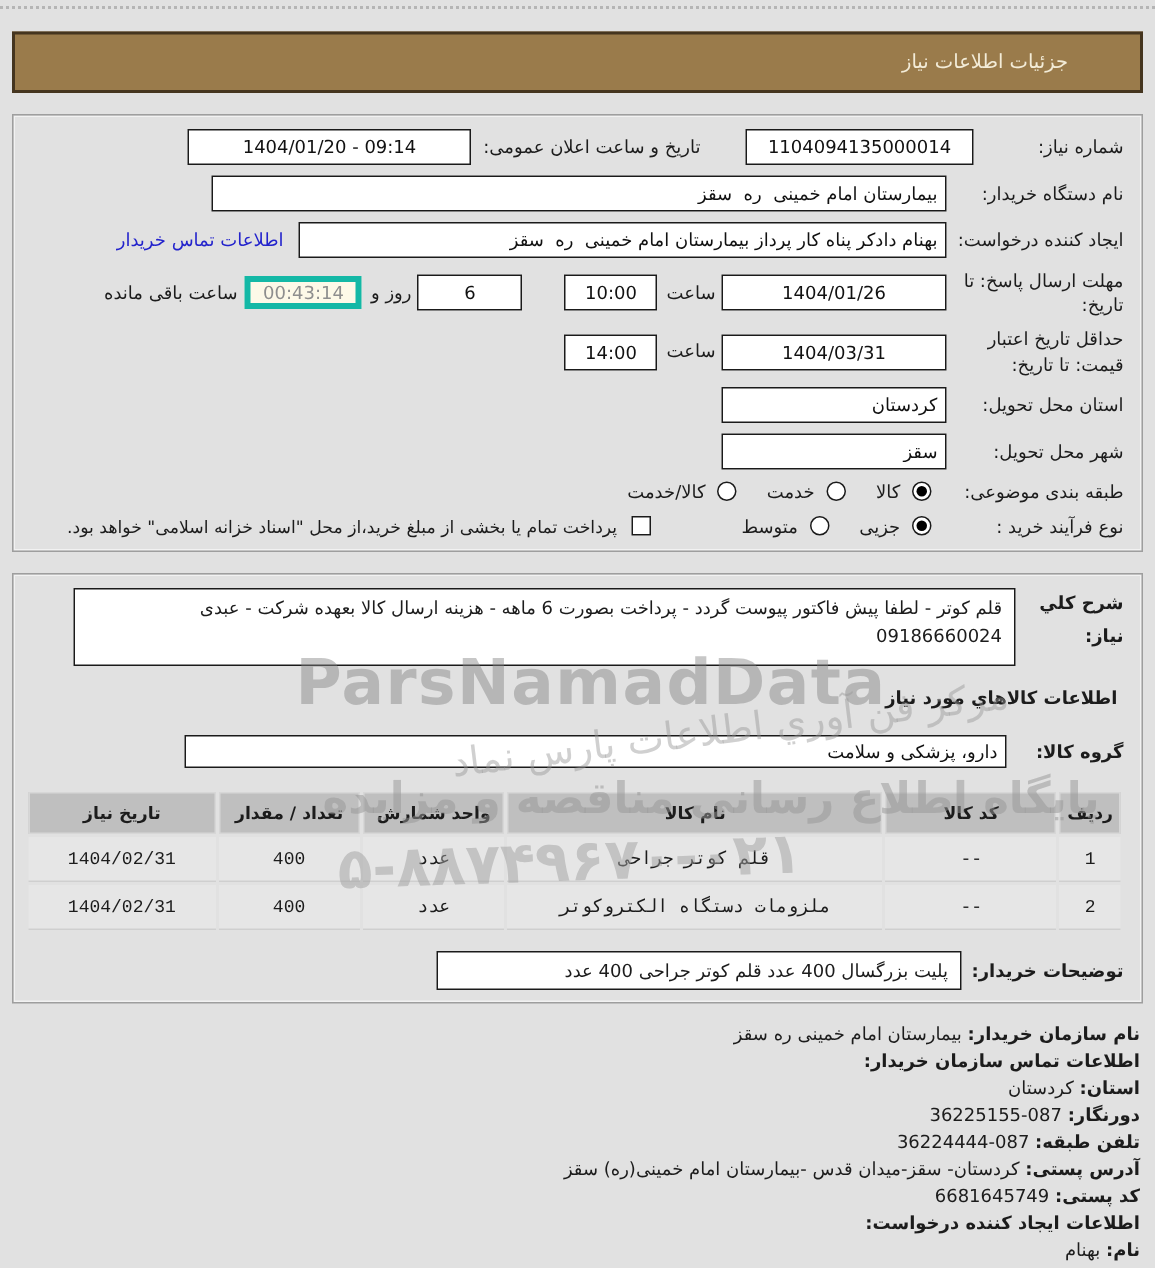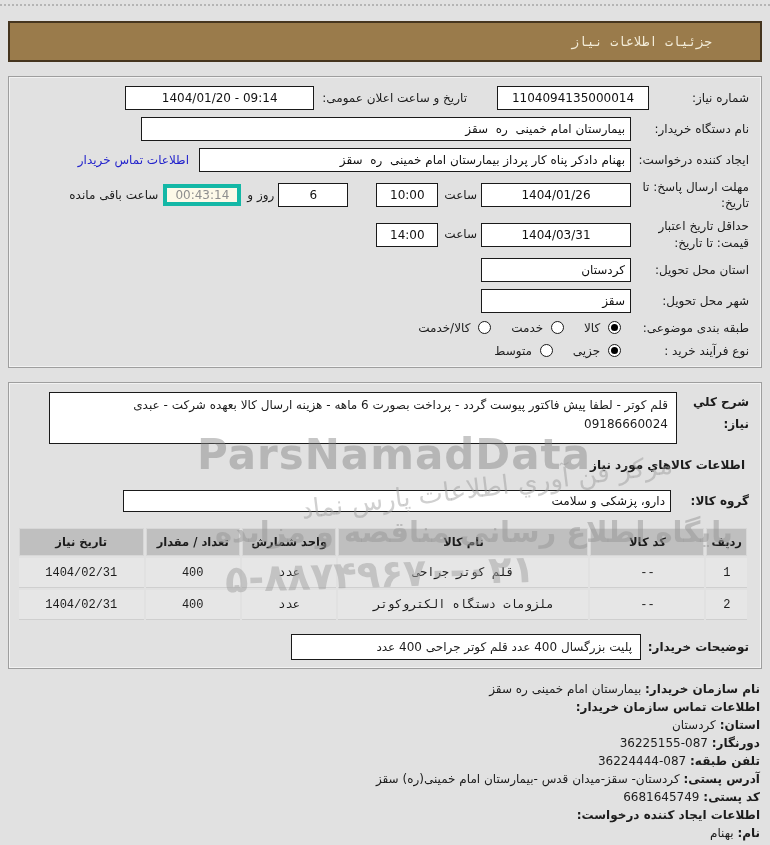--- a/index.html
+++ b/index.html
@@ -17,21 +17,20 @@
   .top-dotted { border-top: 2px dotted #b5b5b5; margin: 4px 0 0 0; }
   .header-bar {
     margin: 15px 8px 0 8px;
     height: 41px;
     background: #9a7b4b;
     border: 2px solid #45351f;
     color: #f3ecd8;
     display: flex; align-items: center;
     padding-right: 48px;
     font-size: 13px;
-    font-family: Liberation Mono, monospace;
   }
   .panel {
     margin: 14px 8px 0 8px;
     border: 1px solid #9e9e9e;
     box-shadow: inset 0 0 0 1px #f2f2f2;
     padding: 9px 12px 8px 10px;
     background: #e1e1e1;
     position: relative;
     z-index: 2;
   }
@@ -182,20 +181,24 @@
 
   <div class="row" style="margin-bottom:0">
     <span class="lbl" style="flex:0 0 128px">نوع فرآیند خرید :</span>
     <span class="radio-item">
       <span class="radio on"></span>
       <span>جزیی</span>
     </span>
     <span class="radio-item">
       <span class="radio"></span>
       <span>متوسط</span>
+    </span>
+    <span style="margin-right:40px; white-space:nowrap">
+      <span class="checkbox"></span>
+      <span style="font-size:11.5px">پرداخت تمام یا بخشی از مبلغ خرید،از محل "اسناد خزانه اسلامی" خواهد بود.</span>
     </span>
   </div>
 
 </div>
 
 <div class="panel">
 
   <div class="row" style="align-items:flex-start">
     <span class="lbl bold" style="flex:0 0 72px; line-height:1.8">شرح کلي نیاز:</span>
     <div class="textbox desc-box">قلم کوتر - لطفا پیش فاکتور پیوست گردد - پرداخت بصورت 6 ماهه - هزینه ارسال کالا بعهده شرکت - عبدی 09186660024</div>

